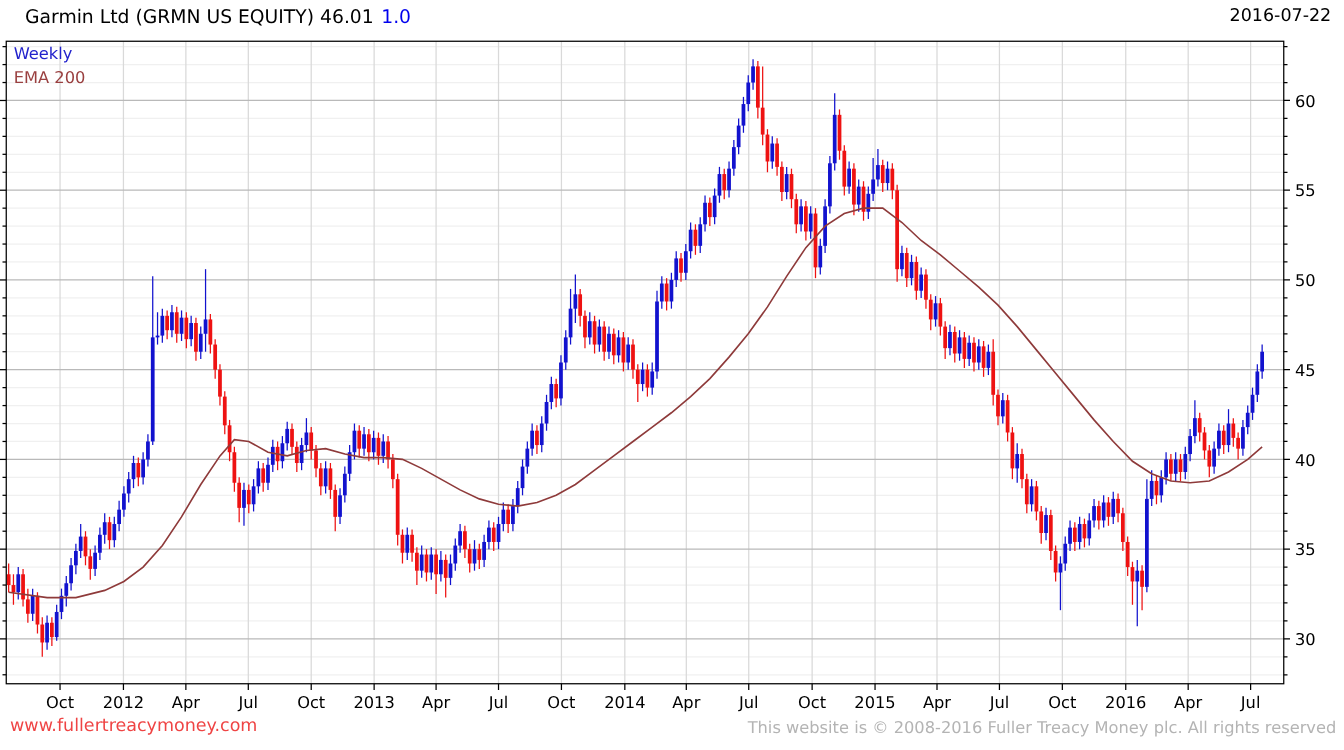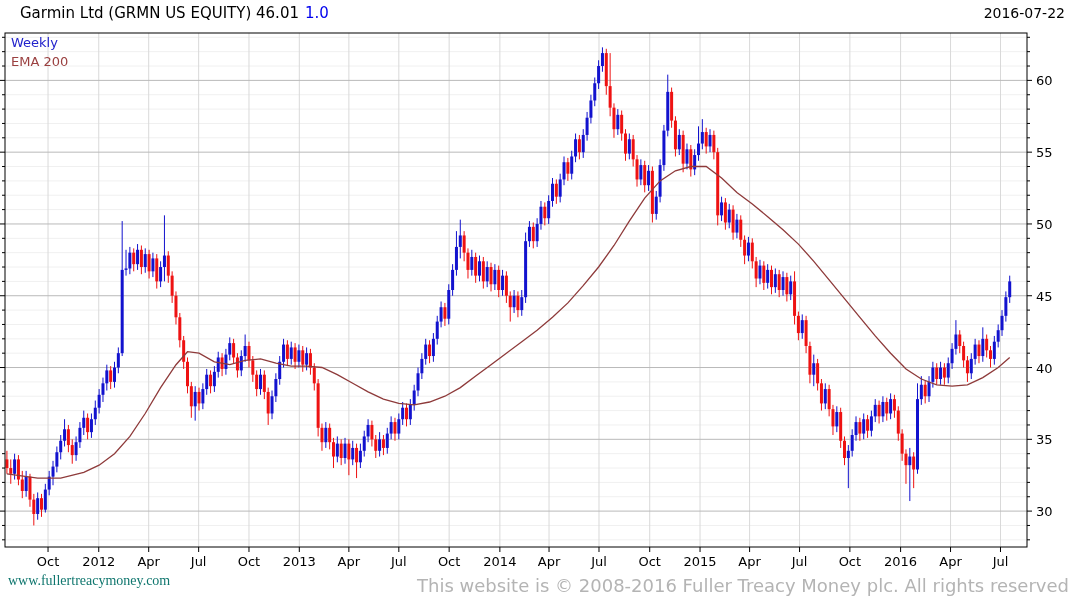--- a/index.html
+++ b/index.html
@@ -1,22 +1,22 @@
 <!DOCTYPE html>
 <html><head>
 <meta charset="utf-8">
 <style>
   html,body{margin:0;padding:0;background:#ffffff;}
   body{width:1075px;height:600px;position:relative;font-family:"DejaVu Sans","Liberation Sans",sans-serif;overflow:hidden;}
   .hdr-title{position:absolute;left:8px;top:4px;font-size:15px;font-weight:normal;color:#000;white-space:nowrap;margin-left:12px;}
   .hdr-title .chg{color:#0000ee;margin-left:6px;}
   .hdr-date{position:absolute;right:10px;top:5px;font-size:14px;color:#000;}
   #chart-svg{position:absolute;left:0;top:0;}
-  .ftr-link{position:absolute;left:8px;top:573px;font-size:14px;color:#0f766e;text-decoration:none;font-family:Liberation Serif, serif;}
-  .ftr-copy{position:absolute;right:6px;top:575px;font-size:18px;color:#b4b4b4;text-align:right;}
+  .ftr-link{position:absolute;left:8px;top:573px;font-size:14px;color:#ef4444;text-decoration:none;}
+  .ftr-copy{position:absolute;right:6px;top:575px;font-size:13px;color:#b4b4b4;text-align:right;}
   svg text{font-family:"DejaVu Sans","Liberation Sans",sans-serif;}
 </style>
 </head>
 <body>
 
 <div class="hdr-title"><span>Garmin Ltd (GRMN US EQUITY) 46.01</span><span class="chg">1.0</span></div>
 <div class="hdr-date">2016-07-22</div>
 
 <svg id="chart-svg" width="1075" height="600" viewBox="0 0 1075 600">
     <line x1="5" x2="1027" y1="539.8212290502793" y2="539.8212290502793" stroke="#f0f0f0" stroke-width="1"></line>

